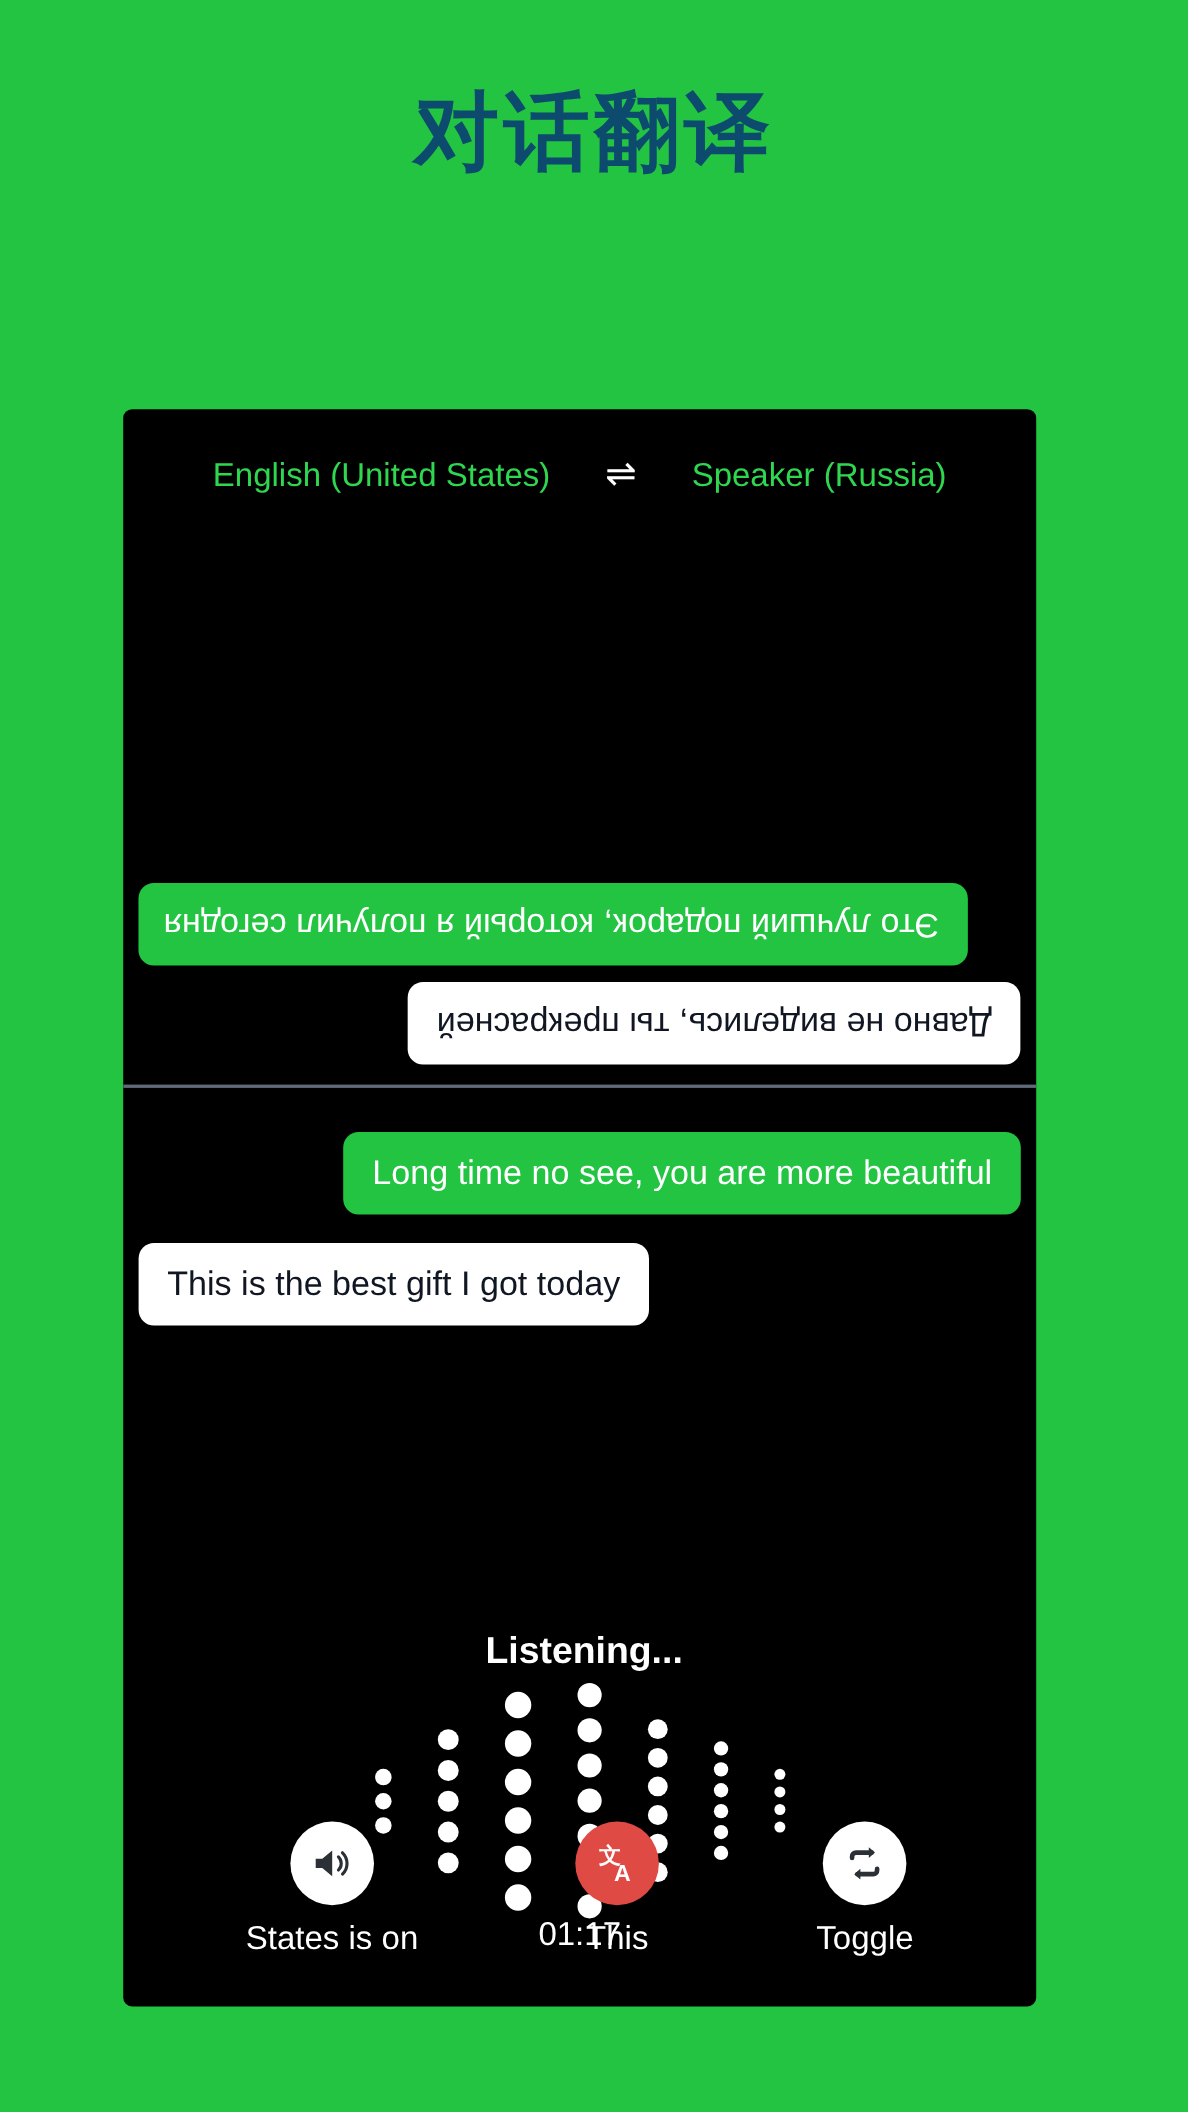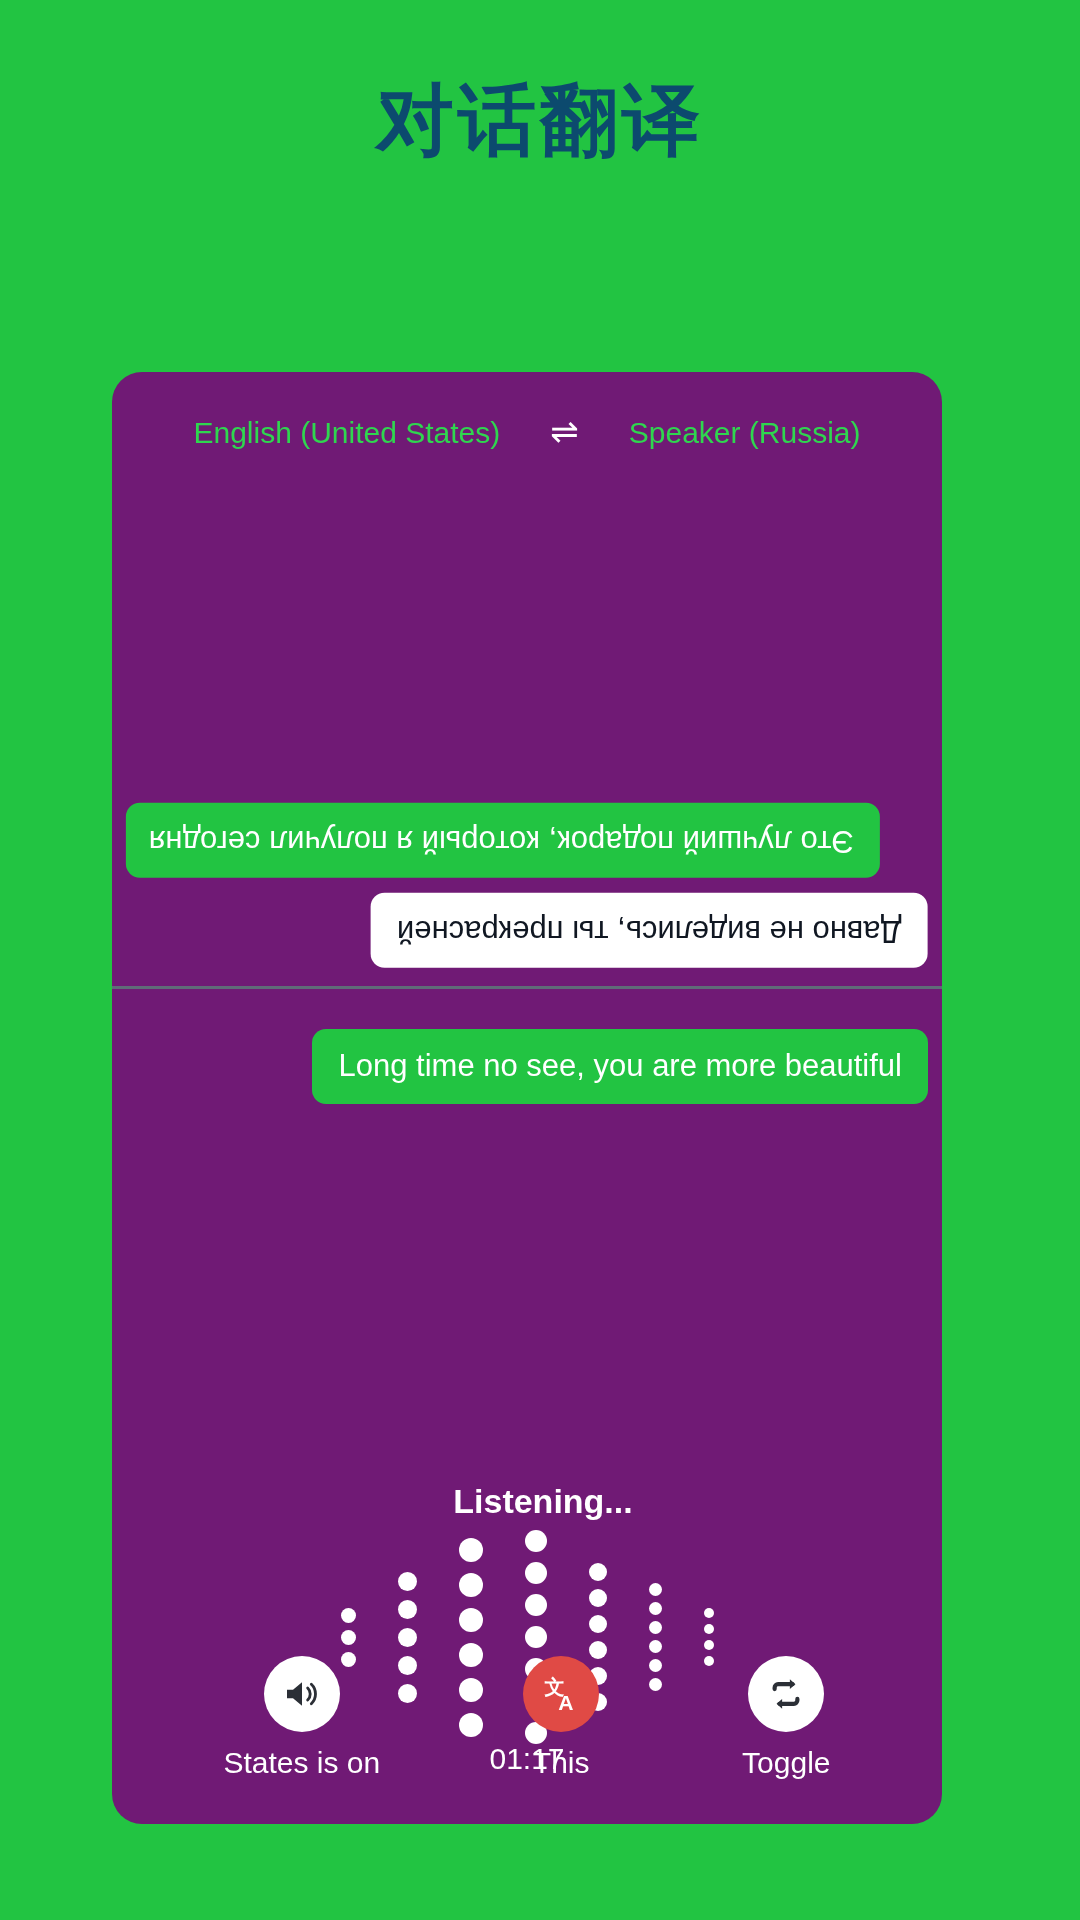--- a/index.html
+++ b/index.html
@@ -21,22 +21,22 @@
     letter-spacing:4px;
     line-height:1.1;
     font-family:"DejaVu Sans","Liberation Sans",sans-serif;
   }
 
   
   .phone-card {
     position:absolute;
     left:112px; top:372px;
     width:830px; height:1452px;
-    background:#701a75;
-    border-radius:30px;
+    background:#000000;
+    border-radius:8px;
     overflow:hidden;
   }
 
   
   .lang-bar {
     position:absolute; top:0; left:0; width:100%;
     height:122px;
     display:flex; align-items:center; justify-content:center;
     gap:50px;
   }
@@ -98,21 +98,21 @@
     white-space:nowrap;
     font-family:"Liberation Sans",sans-serif;
   }
   .bubble.green { background:#22c442; color:#ffffff; }
   .bubble.white { background:#ffffff; color:#101722; }
   .rotated { transform:rotate(180deg); }
 
   
   .listening-label {
     position:absolute;
-    top:1110px; left:16px; width:100%;
+    top:1110px; left:4px; width:100%;
     text-align:center;
     color:#ffffff;
     font-size:34px;
     font-weight:bold;
     font-family:"Liberation Sans",sans-serif;
   }
 
   .waveform {
     position:absolute;
     top:1170px; left:0; width:100%;
@@ -194,20 +194,23 @@
       <div class="row right">
         <div class="bubble white rotated">Давно не виделись, ты прекрасней</div>
       </div>
     </div>
 
     <div class="divider"></div>
 
     <div class="pane-bottom">
       <div class="row right">
         <div class="bubble green">Long time no see, you are more beautiful</div>
+      </div>
+      <div class="row left">
+        <div class="bubble white">This is the best gift I got today</div>
       </div>
     </div>
 
     <div class="listening-label">Listening...</div>
 
     <div class="waveform" id="waveform">
         <div class="wave-col" style="gap: 7px;">
           <div class="wave-dot" style="width: 15px; height: 15px;"></div>
           <div class="wave-dot" style="width: 15px; height: 15px;"></div>
           <div class="wave-dot" style="width: 15px; height: 15px;"></div>

